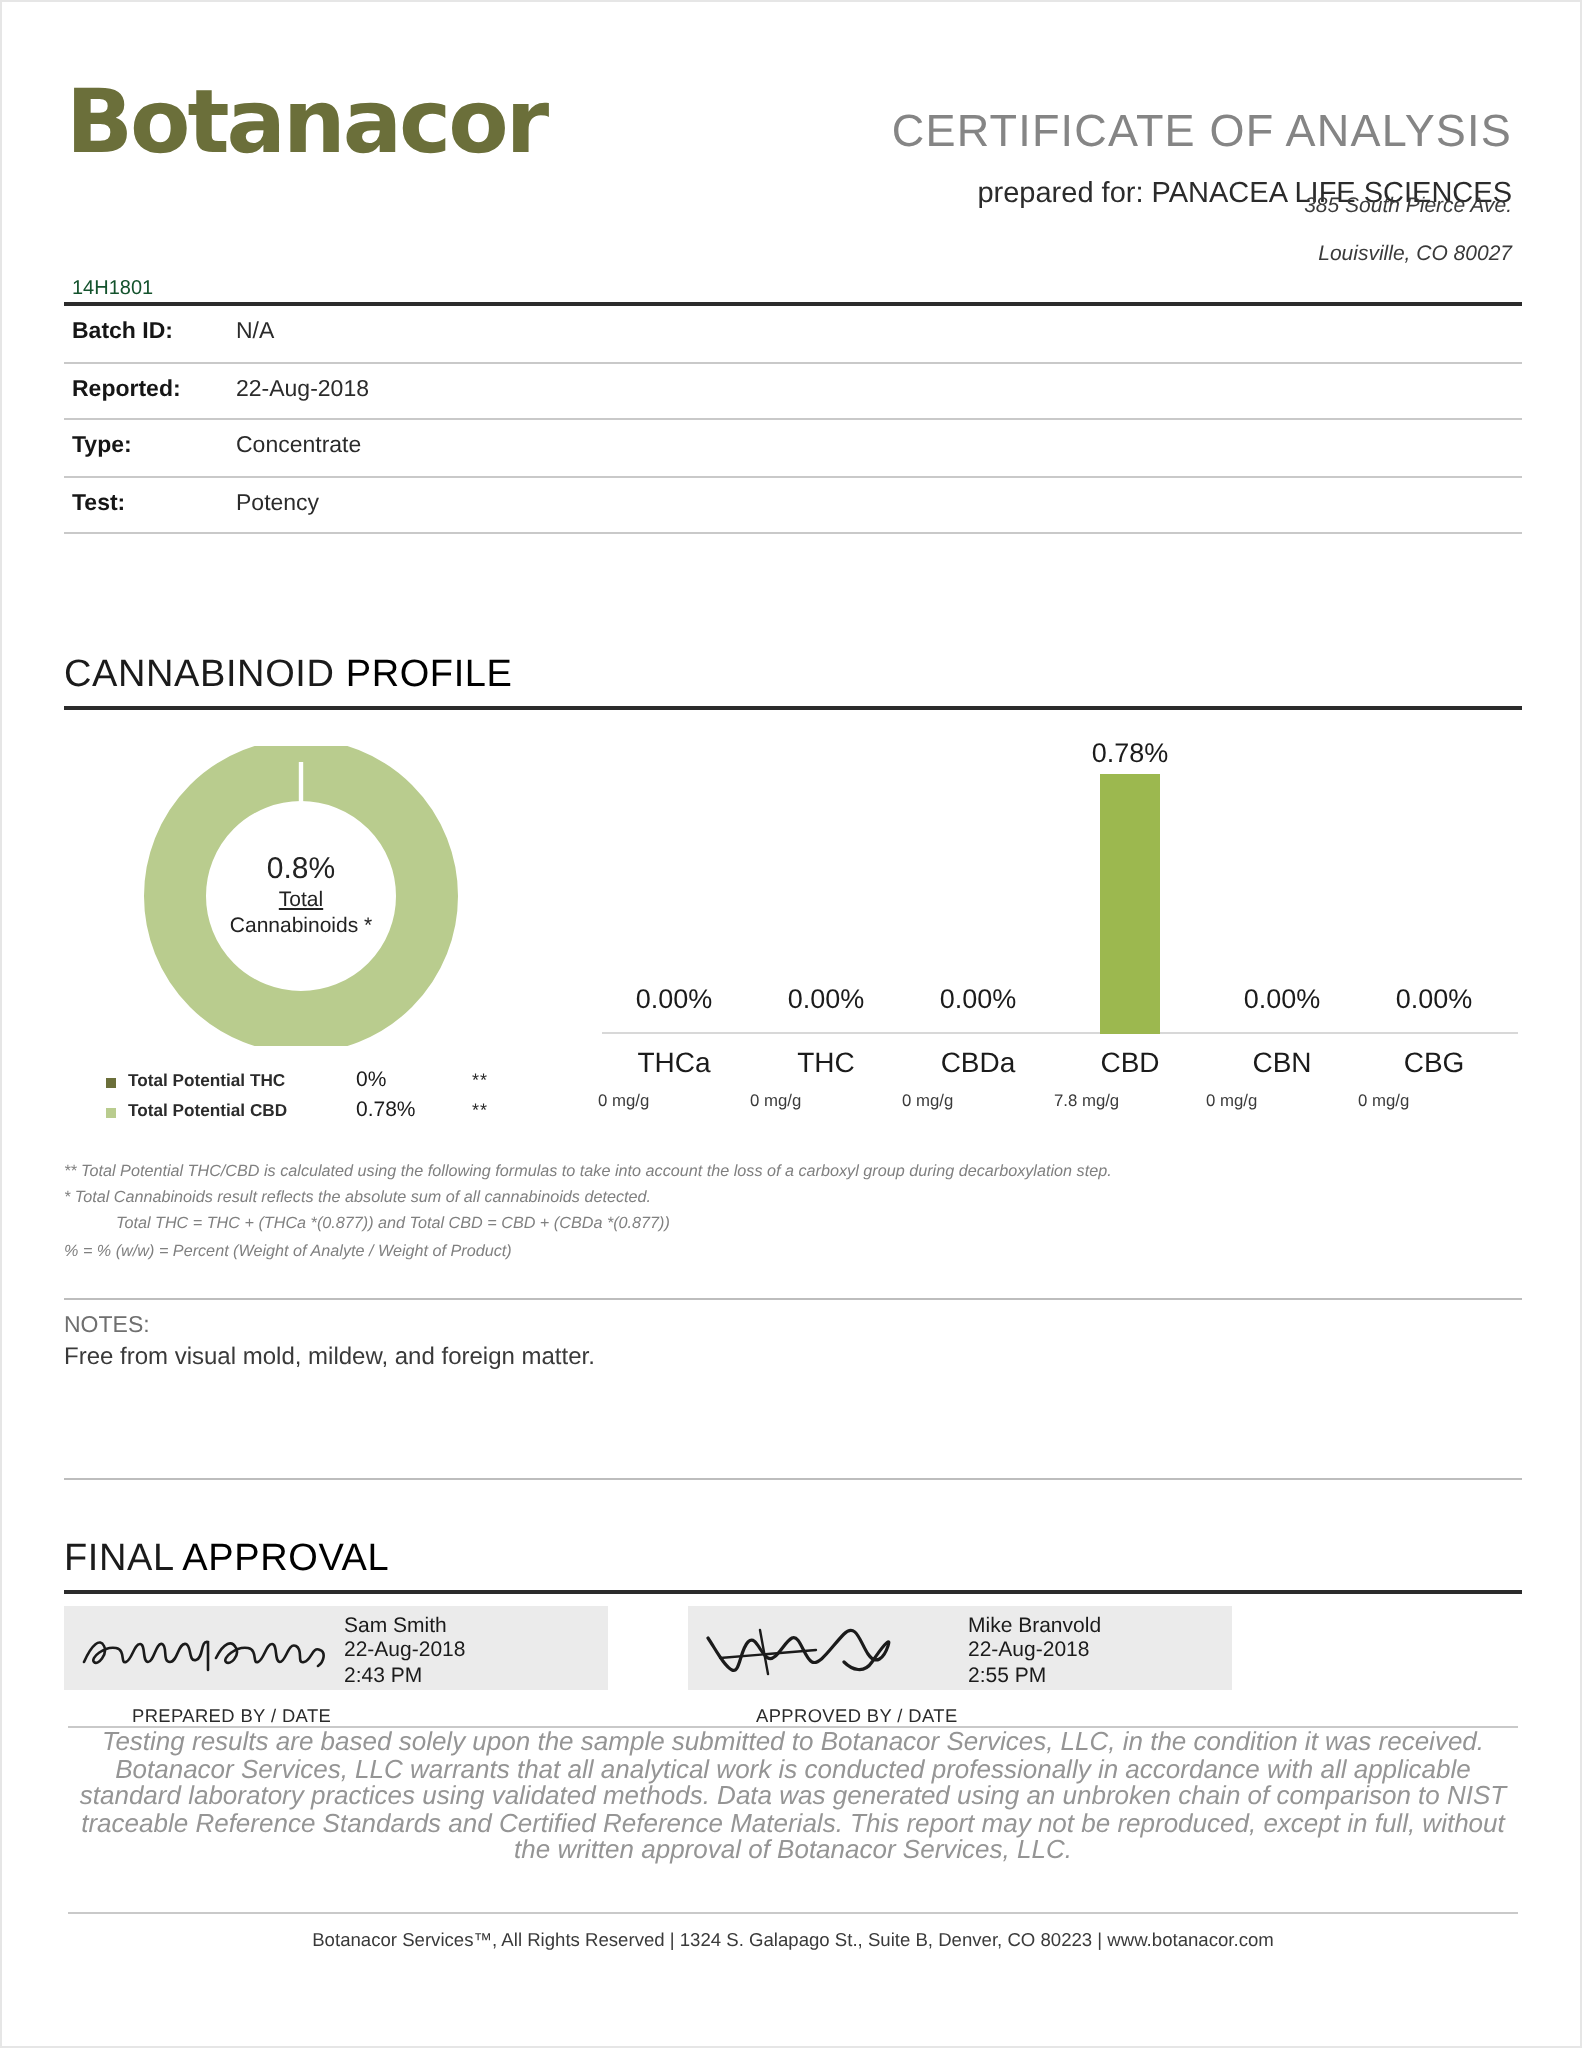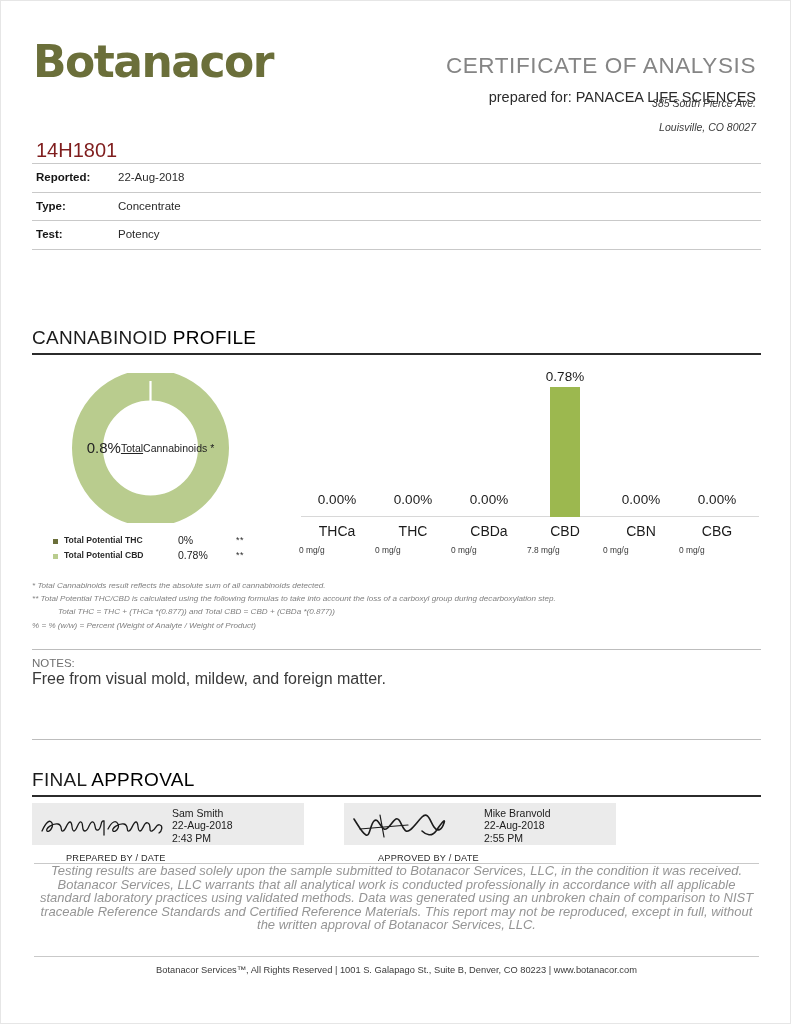--- a/index.html
+++ b/index.html
@@ -99,22 +99,22 @@
   }
 
   
   .sample-block {
     position: absolute;
     left: 31px;
     top: 138px;
     width: 729px;
   }
   .sample-id {
-    font-size: 20px;
-    color: #7f1d1d;
+    font-size: 10px;
+    color: #14532d;
     padding: 0 0 1px 4px;
   }
   .srow {
     position: relative;
     height: 27.5px;
     border-top: 1px solid #c9c9c9;
   }
   .srow.first { border-top: 2px solid #2b2b2b; }
   .srow .lbl {
     position: absolute;
@@ -162,21 +162,21 @@
     top: 372px;
     width: 175px;
     height: 150px;
   }
   .donut-center {
     position: absolute;
     left: 0; top: 0;
     width: 175px;
     height: 150px;
     display: flex;
-    flex-direction: row;
+    flex-direction: column;
     align-items: center;
     justify-content: center;
     pointer-events: none;
   }
   .donut-pct {
     font-size: 15px;
     color: #232323;
     line-height: 18px;
   }
   .donut-l1 {
@@ -325,21 +325,21 @@
     border-top: 1px solid #bdbdbd;
     height: 0;
   }
   .notes-lbl {
     font-size: 11.5px;
     color: #6f6f6f;
     padding-top: 6px;
     line-height: 15px;
   }
   .notes-body {
-    font-size: 16px;
+    font-size: 12px;
     color: #3a3a3a;
     line-height: 15px;
   }
   .notes-bottom {
     position: absolute;
     left: 31px;
     top: 738px;
     width: 729px;
     border-top: 1px solid #bdbdbd;
     height: 0;
@@ -436,20 +436,24 @@
       <div class="logo-word">Botanacor</div>
     </div>
     <div class="coa-title">CERTIFICATE OF ANALYSIS</div>
     <div class="prepared-for">prepared for: PANACEA LIFE SCIENCES</div>
     <div class="addr1">385 South Pierce Ave.</div>
     <div class="addr2">Louisville, CO 80027</div>
   </div>
 
   <div class="sample-block">
     <div class="sample-id">14H1801</div>
+    <div class="srow first">
+      <span class="lbl">Batch ID:</span>
+      <span class="val">N/A</span>
+    </div>
     <div class="srow">
       <span class="lbl">Reported:</span>
       <span class="val">22-Aug-2018</span>
     </div>
     <div class="srow">
       <span class="lbl">Type:</span>
       <span class="val">Concentrate</span>
     </div>
     <div class="srow">
       <span class="lbl">Test:</span>
@@ -545,22 +549,22 @@
       <div class="plot">
         <div class="bar" style="height:0px;"></div>
       </div>
       <div class="bar-lbl" style="bottom:52px;">0.00%</div>
       <div class="cname">CBG</div>
       <div class="cmg">0 mg/g</div>
     </div>
   </div>
 
   <div class="footnotes">
+    <div class="fn">** Total Potential THC/CBD is calculated using the following formulas to take into account the loss of a carboxyl group during decarboxylation step.</div>
     <div class="fn">* Total Cannabinoids result reflects the absolute sum of all cannabinoids detected.</div>
-    <div class="fn">** Total Potential THC/CBD is calculated using the following formulas to take into account the loss of a carboxyl group during decarboxylation step.</div>
     <div class="fn indent">Total THC = THC + (THCa *(0.877)) and Total CBD = CBD + (CBDa *(0.877))</div>
     <div class="fn">% = % (w/w) = Percent (Weight of Analyte / Weight of Product)</div>
   </div>
 
   <div class="notes">
     <div class="notes-rule"></div>
     <div class="notes-lbl">NOTES:</div>
     <div class="notes-body">Free from visual mold, mildew, and foreign matter.</div>
   </div>
   <div class="notes-bottom"></div>
@@ -596,15 +600,15 @@
       <div>Mike Branvold</div>
       <div>22-Aug-2018</div>
       <div>2:55 PM</div>
     </div>
     <div class="sig-caption">APPROVED BY / DATE</div>
   </div>
 
   <div class="disclaimer">Testing results are based solely upon the sample submitted to Botanacor Services, LLC, in the condition it was received. Botanacor Services, LLC warrants that all analytical work is conducted professionally in accordance with all applicable standard laboratory practices using validated methods. Data was generated using an unbroken chain of comparison to NIST traceable Reference Standards and Certified Reference Materials. This report may not be reproduced, except in full, without the written approval of Botanacor Services, LLC.</div>
 
   <div class="footer-rule"></div>
-  <div class="footer-text">Botanacor Services™, All Rights Reserved  | 1001 S. Galapago St., Suite B, Denver, CO 80223  |  www.botanacor.com</div>
+  <div class="footer-text">Botanacor Services™, All Rights Reserved  | 1324 S. Galapago St., Suite B, Denver, CO 80223  |  www.botanacor.com</div>
 
 </div>
 
 </body></html>

